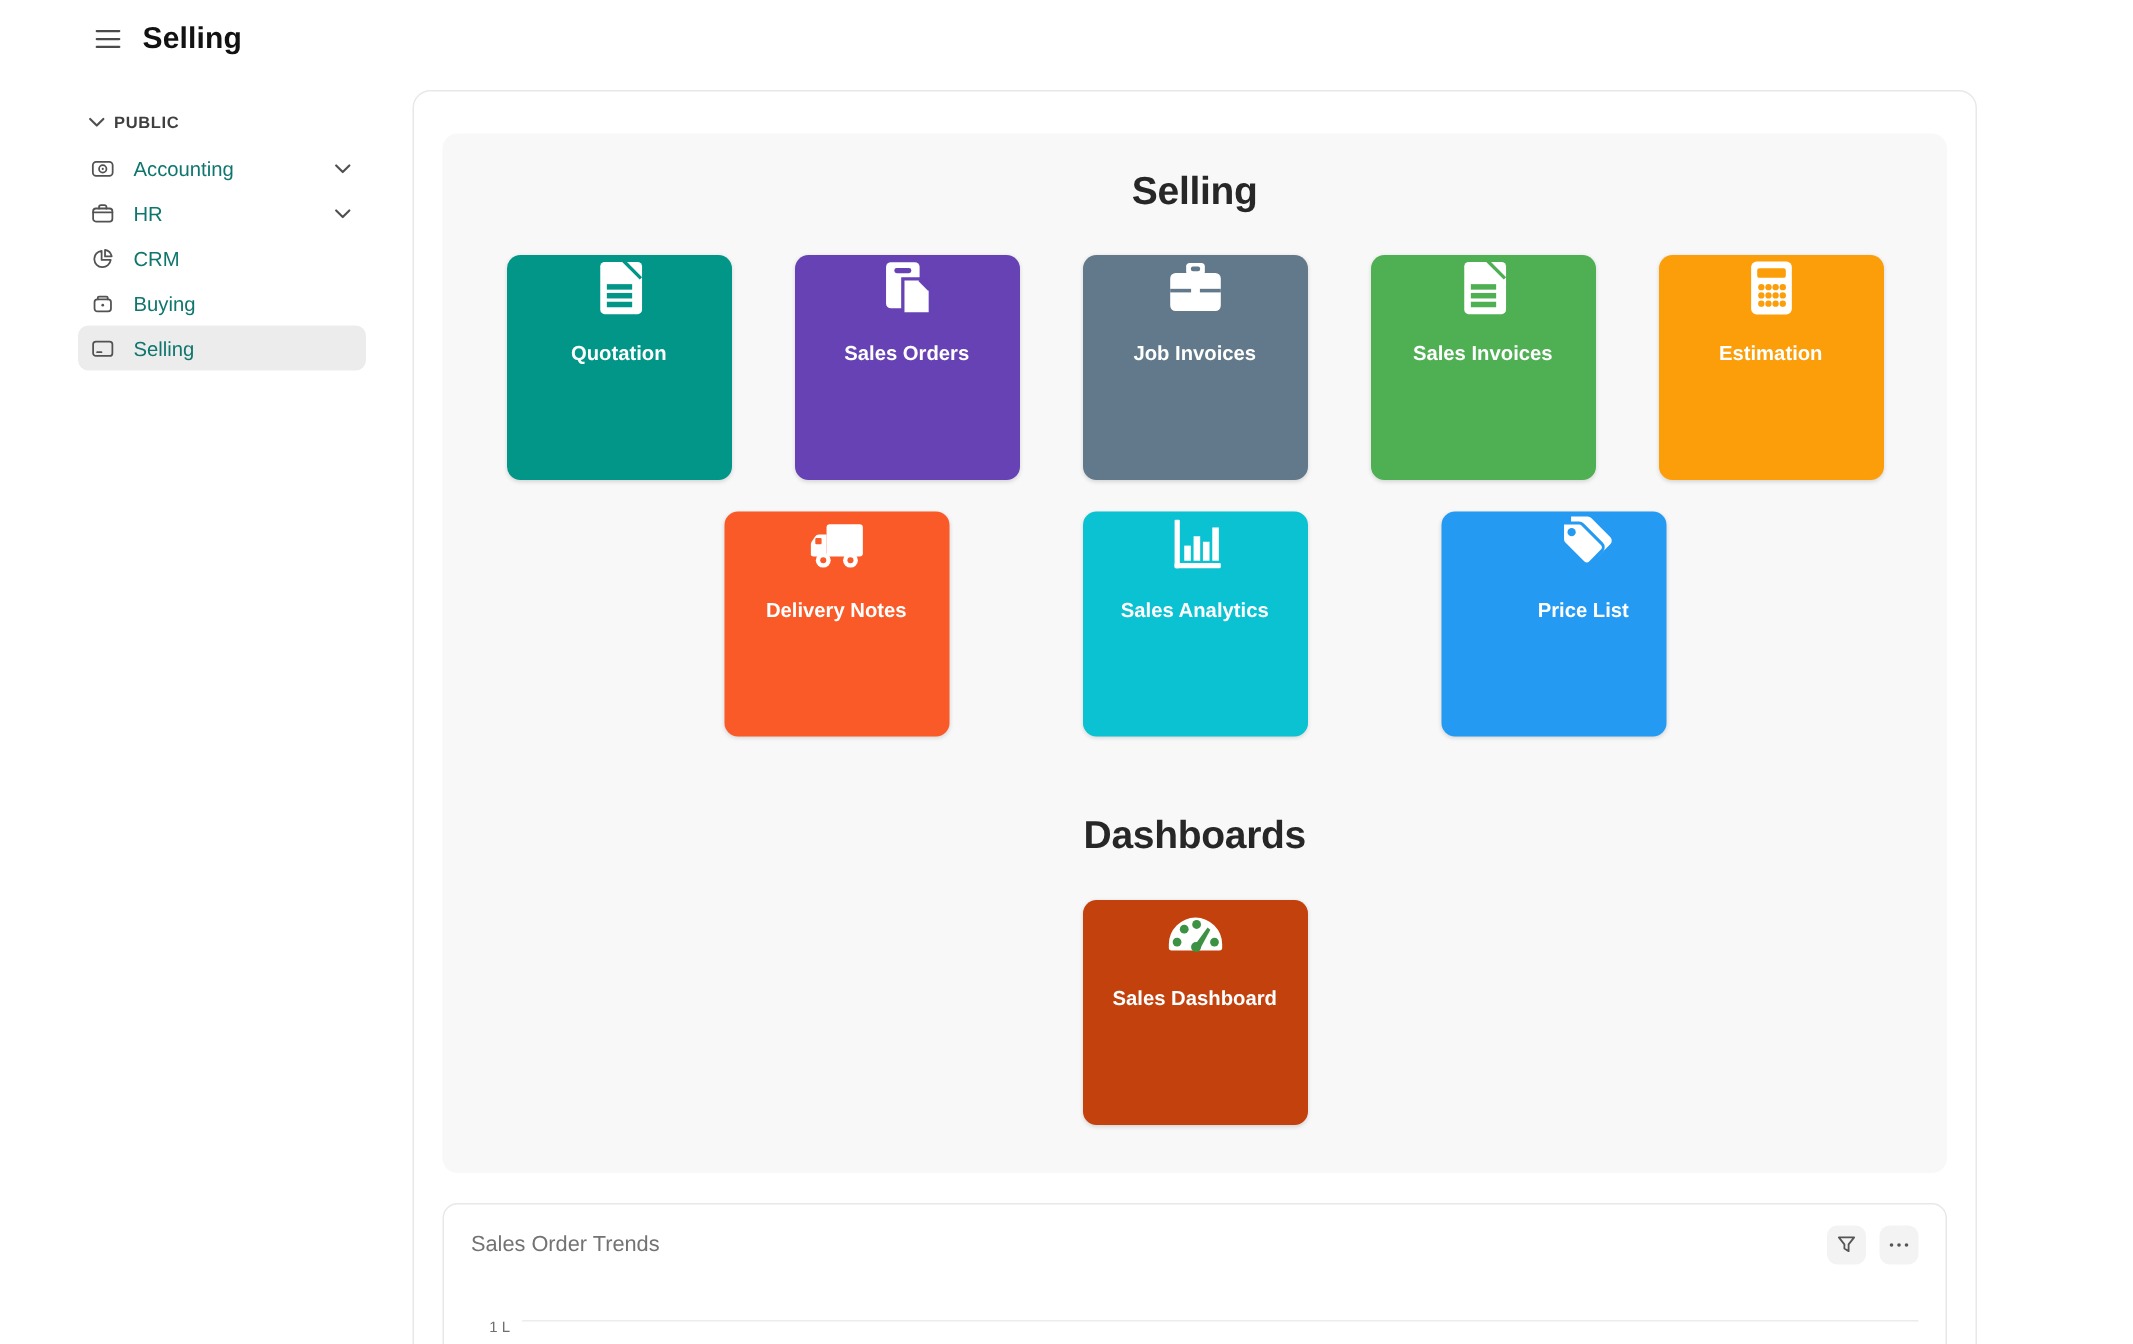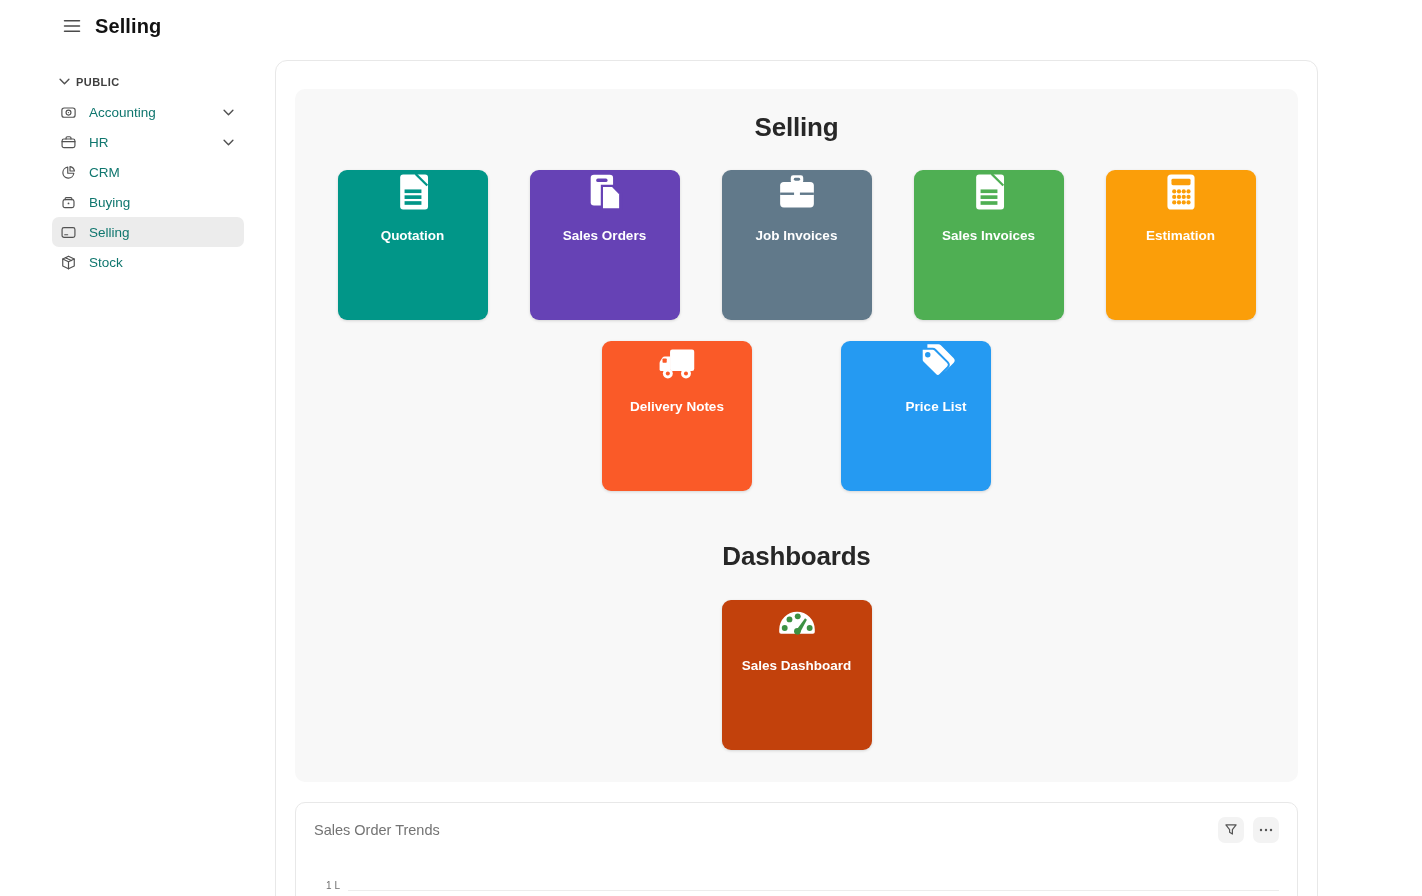--- a/index.html
+++ b/index.html
@@ -42,21 +42,21 @@
   .tile-icon { height:44px; display:flex; align-items:center; justify-content:center; margin-bottom:13px; }
   .tile-label { color:#fff; font-size:13.5px; font-weight:700; text-align:center; line-height:18px; max-width:112px; }
 
   
   .chart-card { margin-top:20px; background:#fff; border:1px solid #e8e8e8; border-radius:10px;
     height:260px; padding:14px 18px; }
   .chart-header { display:flex; align-items:center; }
   .chart-title { flex:1; font-size:14.5px; font-weight:500; color:#737373; }
   .icon-btn { width:26px; height:26px; border-radius:7px; background:#f3f3f3; border:none;
     display:flex; align-items:center; justify-content:center; margin-left:9px; cursor:pointer; padding:0; }
-  .chart-axis-row { display:flex; align-items:flex-end; margin-top:37px; }
+  .chart-axis-row { display:flex; align-items:flex-start; margin-top:37px; }
   .axis-label { width:26px; text-align:right; font-size:10px; color:#6f6f6f; flex:none; }
   .axis-line { flex:1; height:1px; background:#ececec; margin-left:8px; }
 </style>
 </head>
 <body>
 
 <div class="app-header">
   <button class="hamburger">
     <svg width="18" height="16" viewBox="0 0 18 16">
       <g stroke="#4a4a4a" stroke-width="1.5" stroke-linecap="round" fill="none">
@@ -135,31 +135,20 @@
   <div class="side-item active">
     <span class="side-icon">
       <svg width="17" height="17" viewBox="0 0 18 18">
           <rect x="2.2" y="3.9" width="13.6" height="10.2" rx="2"></rect>
           <path d="M5 11.4h3.1"></path>
         </svg>
     </span>
     <span class="side-item-label">Selling</span>
   </div>
 
-  <div class="side-item">
-    <span class="side-icon">
-      <svg width="17" height="17" viewBox="0 0 18 18">
-          <path d="M9 2.3l6.1 3v7.4L9 15.7l-6.1-3V5.3z"></path>
-          <path d="M2.9 5.3L9 8.3l6.1-3"></path>
-          <path d="M9 8.3v7.4"></path>
-          <path d="M5.9 3.9l6.1 3"></path>
-        </svg>
-    </span>
-    <span class="side-item-label">Stock</span>
-  </div>
 </nav>
 
 <main class="main-card">
 
   <section class="shortcut-panel">
     <h2 class="panel-heading">Selling</h2>
 
     <div class="tile-row r1">
 
       <a class="tile" style="background: rgb(1, 150, 136);">
@@ -254,20 +243,35 @@
             <rect x="4.1" y="9.6" width="2.3" height="2.3" rx="0.4" fill="currentColor"></rect>
             <circle cx="7" cy="17.7" r="2.7" fill="#fff"></circle>
               <circle cx="7" cy="17.7" r="1.1" fill="currentColor"></circle>
             <circle cx="16.9" cy="17.7" r="2.7" fill="#fff"></circle>
               <circle cx="16.9" cy="17.7" r="1.1" fill="currentColor"></circle>
           </svg>
         </span>
         <span class="tile-label">Delivery Notes</span>
       </a>
 
+      <a class="tile" style="background: rgb(11, 194, 210);">
+        <span class="tile-icon" style="color: rgb(11, 194, 210);">
+          <svg width="44" height="44" viewBox="0 0 24 24">
+            <g fill="#fff">
+              <rect x="4.4" y="3" width="1.9" height="17.6" rx="0.4"></rect>
+              <rect x="4.4" y="18.7" width="16.8" height="1.9" rx="0.4"></rect>
+              <rect x="7.9" y="12.4" width="2.4" height="5.5"></rect>
+              <rect x="11.3" y="9" width="2.4" height="8.9"></rect>
+              <rect x="14.7" y="11" width="2.4" height="6.9"></rect>
+              <rect x="18.1" y="5.8" width="2.4" height="12.1"></rect>
+            </g>
+          </svg>
+        </span>
+        <span class="tile-label">Sales Analytics</span>
+      </a>
 
       <a class="tile" style="background: rgb(37, 154, 242); padding-left: 40px;">
         <span class="tile-icon" style="color: rgb(37, 154, 242);">
           <svg width="44" height="44" viewBox="0 0 24 24">
             <g transform="translate(3.1,-2.4)">
               <path fill="#fff" d="M4.2 4.2v6a1.9 1.9 0 0 0 .56 1.34l6.9 6.9a1.9 1.9 0 0 0 2.68 0l4.1-4.1a1.9 1.9 0 0 0 0-2.68l-6.9-6.9A1.9 1.9 0 0 0 10.2 4.2z"></path>
             </g>
             <path fill="#fff" stroke="currentColor" stroke-width="1.1" d="M4.2 4.2v6a1.9 1.9 0 0 0 .56 1.34l6.9 6.9a1.9 1.9 0 0 0 2.68 0l4.1-4.1a1.9 1.9 0 0 0 0-2.68l-6.9-6.9A1.9 1.9 0 0 0 10.2 4.2z"></path>
             <circle cx="7.5" cy="7.5" r="1.5" fill="currentColor"></circle>
           </svg>

